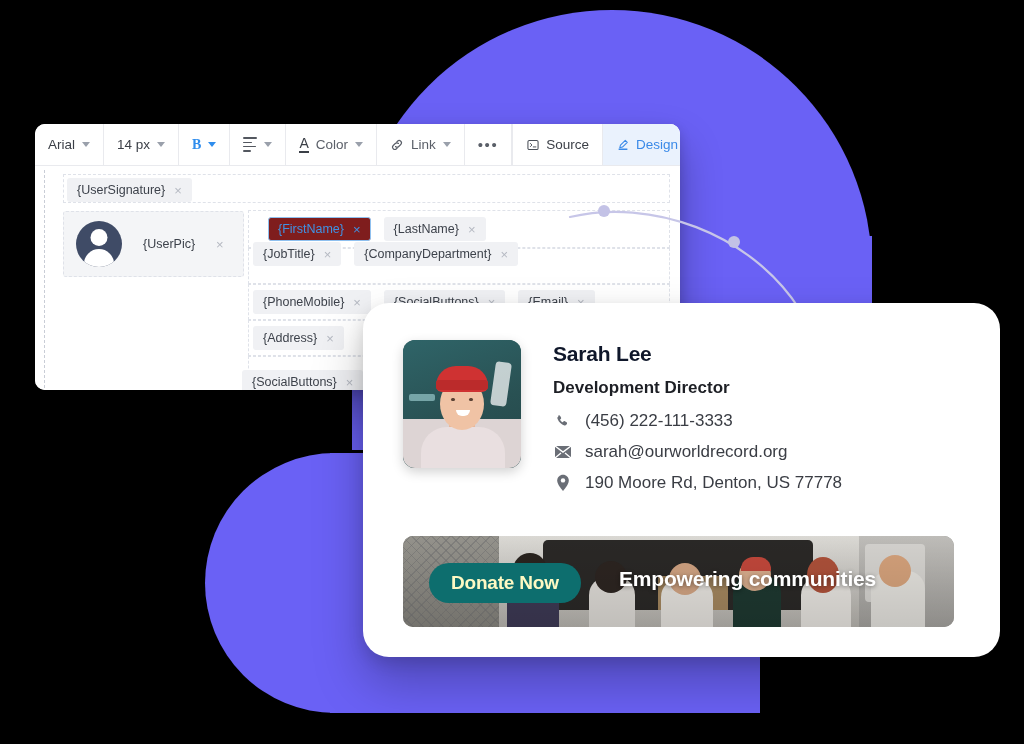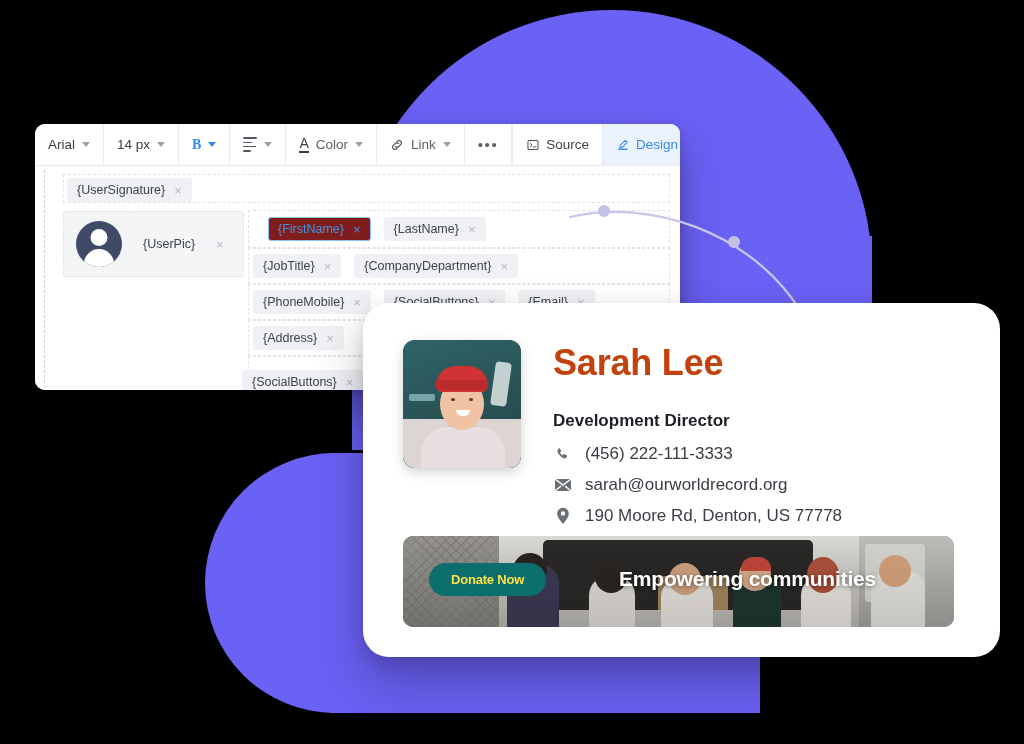--- a/index.html
+++ b/index.html
@@ -131,21 +131,21 @@
   .ph-face{position:absolute;left:37px;top:38px;width:44px;height:52px;border-radius:22px/26px;background:#f0c3a5;}
   .ph-band{position:absolute;left:33px;top:26px;width:52px;height:26px;border-radius:26px 26px 8px 8px;background:#cf3232;}
   .ph-band2{position:absolute;left:33px;top:40px;width:52px;height:10px;background:#bb2b2b;border-radius:3px;}
   .ph-eye{position:absolute;width:4px;height:3px;border-radius:2px;background:#5b4234;top:58px;}
   .ph-eye.l{left:48px;} .ph-eye.r{left:66px;}
   .ph-smile{position:absolute;left:53px;top:70px;width:14px;height:6px;border-radius:0 0 9px 9px;background:#fff;}
   .ph-obj{position:absolute;right:12px;top:22px;width:16px;height:44px;background:rgba(255,255,255,.72);border-radius:4px;transform:rotate(8deg);}
   .ph-bar{position:absolute;left:6px;top:54px;width:26px;height:7px;background:rgba(180,230,232,.55);border-radius:2px;}
 
   .sig-text{padding-top:2px;}
-  .sig-name{font-size:36px;font-weight:bold;color:#c2410c;letter-spacing:-.2px;margin:0 0 27px;}
+  .sig-name{font-size:21px;font-weight:bold;color:#0f172a;letter-spacing:-.2px;margin:0 0 12px;}
   .sig-title{font-size:17px;font-weight:bold;color:#1d1f25;margin:0 0 13px;}
   .sig-line{display:flex;align-items:center;gap:13px;font-size:17px;color:#3a3d44;margin-bottom:11px;}
   .sig-line .ic{width:19px;display:flex;justify-content:center;flex:none;color:#6a6e76;}
 
   .banner{
     position:absolute;left:40px;top:233px;width:551px;height:91px;
     border-radius:10px;overflow:hidden;background:#8c8c86;
   }
   .bn-img{position:absolute;inset:0;}
   .bn-fence{position:absolute;left:0;top:0;width:96px;height:100%;
@@ -157,22 +157,22 @@
     background:linear-gradient(180deg,#e6e4df 0%,#d9d7d2 30%,#bdbab4 100%);}
   .bn-door{position:absolute;left:140px;top:4px;width:270px;height:70px;background:#2c2a28;border-radius:5px;}
   .bn-box{position:absolute;left:255px;top:40px;width:70px;height:34px;background:#a98b62;}
   .bn-right{position:absolute;left:456px;top:0;width:95px;height:100%;
     background:linear-gradient(180deg,#c8c6c2,#a9a7a3);}
   .bn-win{position:absolute;left:462px;top:8px;width:60px;height:58px;background:#dedcd8;border-radius:4px;}
   .p1{position:absolute;bottom:0;border-radius:18px 18px 0 0;}
   .bn-overlay{position:absolute;inset:0;background:linear-gradient(180deg,rgba(0,0,0,.05),rgba(0,0,0,.16));}
   .donate{
     position:absolute;left:26px;top:27px;
-    background:#0d6e6e;color:#fde047;border-radius:22px;
-    padding:9px 22px;font-size:13px;font-weight:bold;letter-spacing:-.2px;
+    background:#0d6e6e;color:#fef9c3;border-radius:22px;
+    padding:9px 22px;font-size:19px;font-weight:bold;letter-spacing:-.2px;
   }
   .bn-text{
     position:absolute;left:216px;top:31px;
     color:#fff;font-size:21px;font-weight:bold;letter-spacing:-.2px;
     text-shadow:0 1px 4px rgba(0,0,0,.45);
   }
 </style>
 </head>
 <body>
 
@@ -262,21 +262,21 @@
             <span>{FirstName}</span>
             <span class="x">×</span>
           </span>
         <span class="tok">
             <span>{LastName}</span>
             <span class="x">×</span>
           </span>
       </div>
 
       <div class="region" style="left:213px;top:82px;width:420px;height:34px;"></div>
-      <div class="row" style="position:absolute;left:218px;top:88px;">
+      <div class="row" style="position:absolute;left:218px;top:76px;">
         <span class="tok">
             <span>{JobTitle}</span>
             <span class="x">×</span>
           </span>
         <span class="tok">
             <span>{CompanyDepartment}</span>
             <span class="x">×</span>
           </span>
       </div>
 

